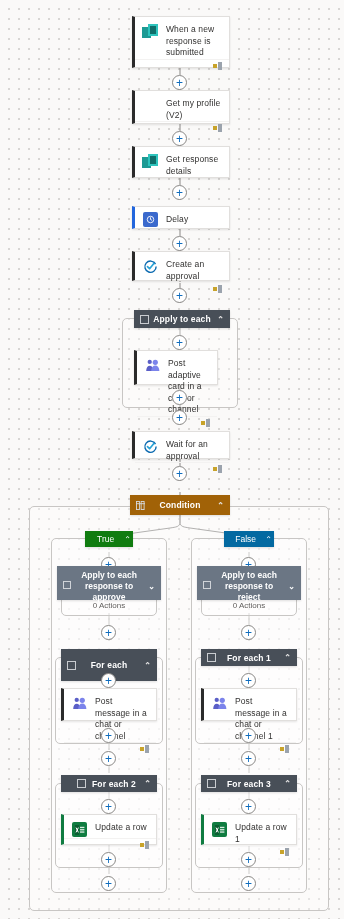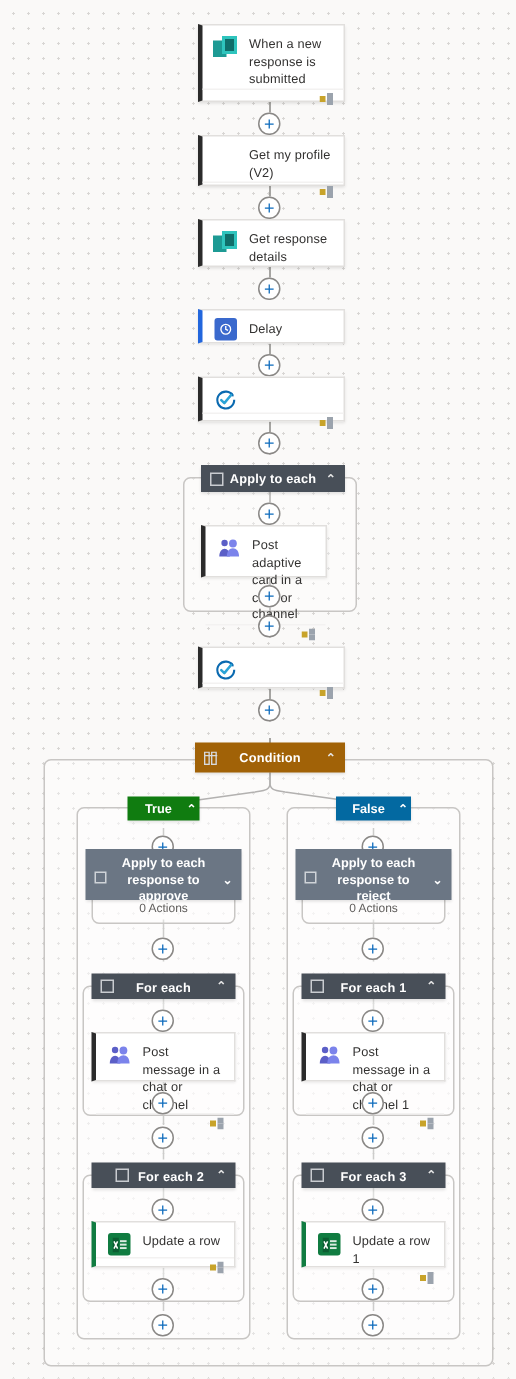--- a/index.html
+++ b/index.html
@@ -127,21 +127,21 @@
     background: rgba(255,255,255,0.35);
   }
 
   
   .branch-lbl {
     position: absolute;
     display: flex; align-items: center;
     padding: 0 2px;
     color: #ffffff;
     font-size: 8.5px;
-    font-weight: bold;
+    font-weight: normal;
     box-shadow: 0 1px 2px rgba(0,0,0,.12);
   }
   .branch-lbl .lbl { flex: 1; text-align: center; }
   .branch-lbl .chev { font-size: 8px; }
 
   
   .collapsed-head {
     position: absolute;
     background: #6b7684;
     color: #fff;
@@ -331,20 +331,21 @@
 
   <div class="card" style="left:132px; top:251px; width:98px; height:30px;">
     <div class="row">
       <span class="ico ico-approve">
         <svg width="15" height="15" viewBox="0 0 16 16">
           <path d="M13.2,5.2 A6,6 0 1,0 14,8" fill="none" stroke="#0b6ab0" stroke-width="1.5"></path>
           <path d="M12.4,2.6 L13.6,5.6 L10.5,5.2 Z" fill="#0b6ab0"></path>
           <path d="M4.8,8.2 L7,10.4 L11.8,4.6" fill="none" stroke="#2aa3d6" stroke-width="1.8" stroke-linecap="round" stroke-linejoin="round"></path>
         </svg>
       </span>
+      <span class="title">Create an approval</span>
     </div>
     <div class="foot">
       <svg class="badge-ico" viewBox="0 0 10 8">
         <rect x="0" y="2" width="4" height="4" fill="#c8a32a"></rect>
           <rect x="5" y="0" width="4" height="4" fill="#9ba3ad"></rect>
         <rect x="5" y="4" width="4" height="4" fill="#9ba3ad"></rect>
       </svg>
     </div>
   </div>
 
@@ -392,20 +393,21 @@
 
   <div class="card" style="left:132px; top:431px; width:98px; height:28px;">
     <div class="row">
       <span class="ico ico-approve">
         <svg width="15" height="15" viewBox="0 0 16 16">
           <path d="M13.2,5.2 A6,6 0 1,0 14,8" fill="none" stroke="#0b6ab0" stroke-width="1.5"></path>
           <path d="M12.4,2.6 L13.6,5.6 L10.5,5.2 Z" fill="#0b6ab0"></path>
           <path d="M4.8,8.2 L7,10.4 L11.8,4.6" fill="none" stroke="#2aa3d6" stroke-width="1.8" stroke-linecap="round" stroke-linejoin="round"></path>
         </svg>
       </span>
+      <span class="title">Wait for an approval</span>
     </div>
     <div class="foot">
       <svg class="badge-ico" viewBox="0 0 10 8">
         <rect x="0" y="2" width="4" height="4" fill="#c8a32a"></rect>
           <rect x="5" y="0" width="4" height="4" fill="#9ba3ad"></rect>
         <rect x="5" y="4" width="4" height="4" fill="#9ba3ad"></rect>
       </svg>
     </div>
   </div>
 
@@ -438,21 +440,21 @@
     <span class="sq"></span>
     <span class="lbl">Apply to each response to approve</span>
     <span class="chev">⌄</span>
   </div>
   <div class="collapsed-sub" style="left:57px; top:601px; width:104px;">0 Actions</div>
 
   <div class="plus" style="left:101px; top:625px;">
       <span>+</span>
     </div>
 
-  <div class="scope-head" style="left:61px; top:649px; width:96px; height:17px;">
+  <div class="scope-head" style="left:61px; top:649px; width:96px; height:32px;">
     <span class="sq"></span>
     <span class="lbl">For each</span>
     <span class="chev">⌃</span>
   </div>
 
   <div class="plus" style="left:101px; top:673px;">
       <span>+</span>
     </div>
 
   <div class="card" style="left:61px; top:688px; width:96px; height:33px;">

